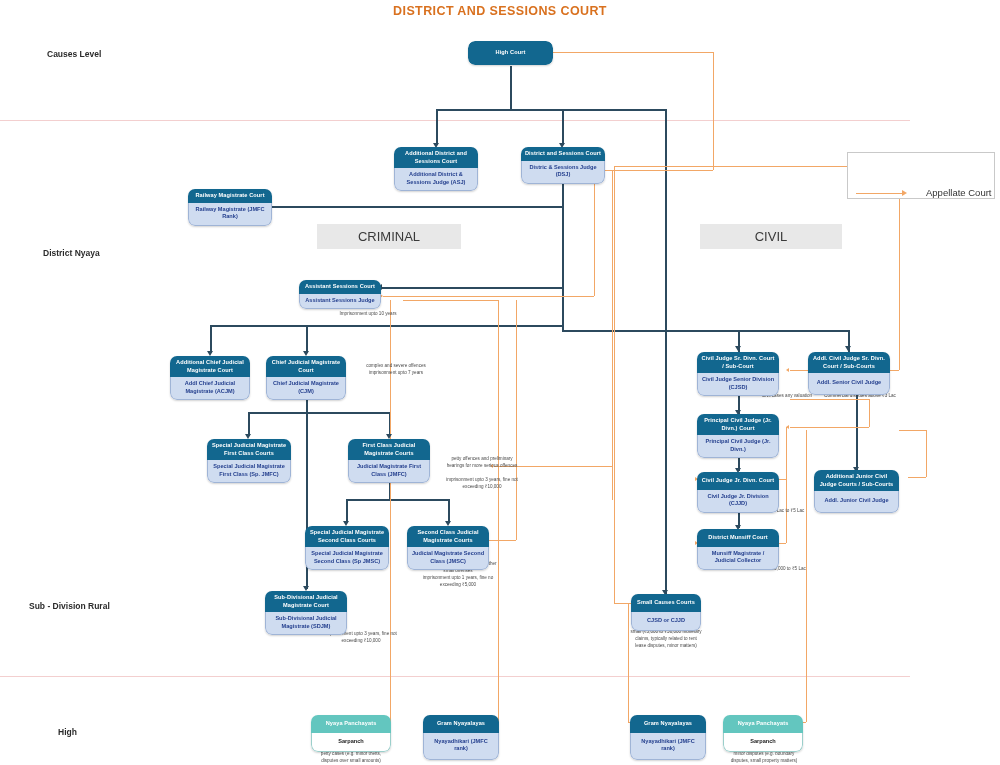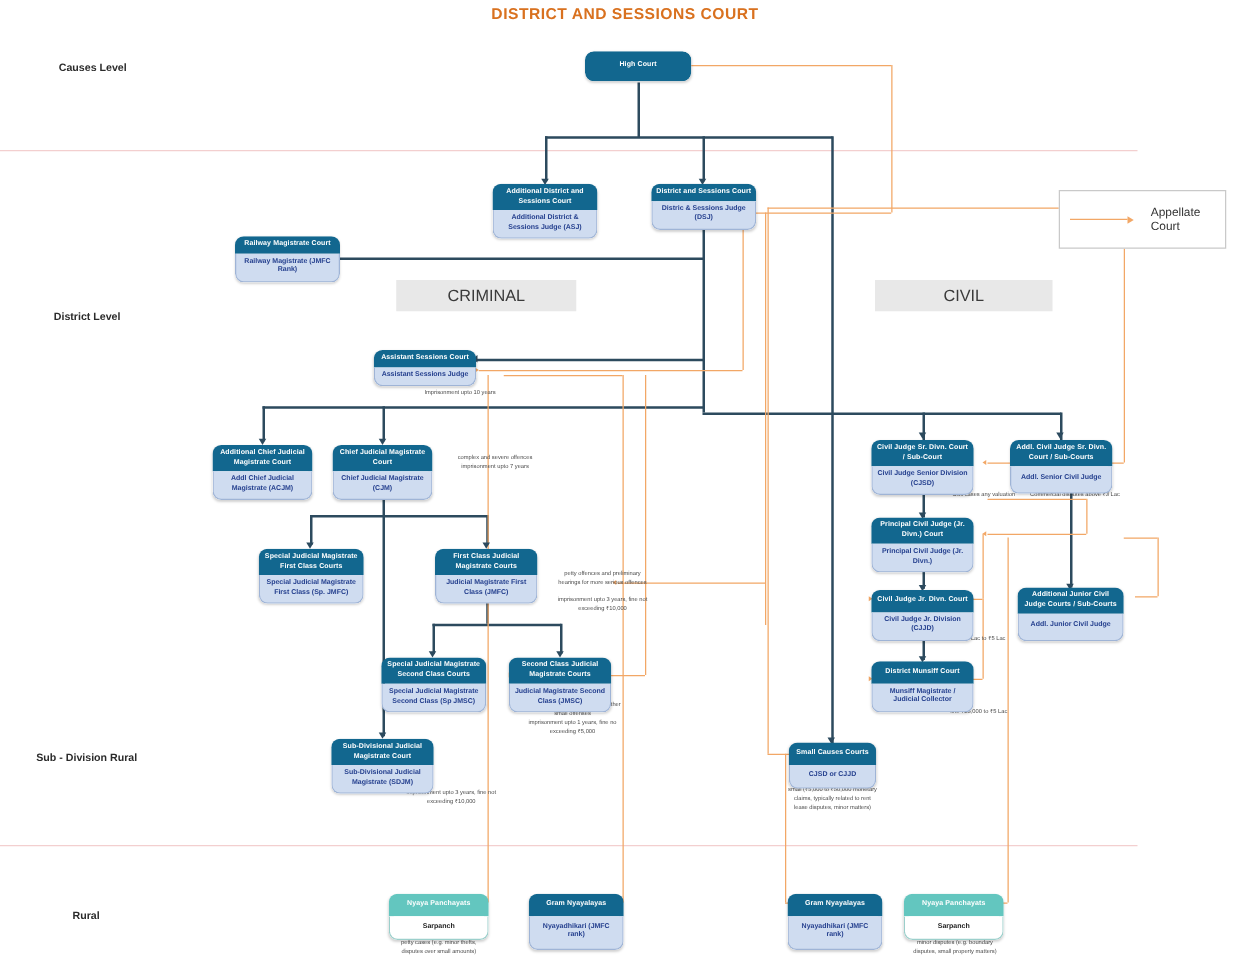--- a/index.html
+++ b/index.html
@@ -125,47 +125,47 @@
   }
   .arrow.down  { border-left: 3.6px solid transparent; border-right: 3.6px solid transparent; border-top: 5px solid #2c4a5e; }
   .arrow.left  { border-top: 3.2px solid transparent; border-bottom: 3.2px solid transparent; border-right: 4.6px solid #2c4a5e; }
   .arrow.o-left{ border-top: 2.4px solid transparent; border-bottom: 2.4px solid transparent; border-right: 3.6px solid #F2A766; }
   .arrow.o-right{border-top: 2.4px solid transparent; border-bottom: 2.4px solid transparent; border-left: 3.6px solid #F2A766; }
 
   
   #legend {
     position: absolute;
     left: 847px; top: 152px;
-    width: 134px; height: 47px;
+    width: 148px; height: 47px;
     border: 1px solid #c9c9c9;
     background: #ffffff;
     display: flex;
-    align-items: center;
+    align-items: flex-end;
     z-index: 6;
   }
   #legend .sw { position: relative; width: 58px; height: 10px; margin-left: 8px; }
   #legend .sw .bar { position: absolute; left: 0; top: 4.5px; width: 46px; height: 1.2px; background: #F2A766; }
   #legend .sw .tip { position: absolute; left: 46px; top: 2px; width: 0; height: 0;
     border-top: 3px solid transparent; border-bottom: 3px solid transparent; border-left: 5px solid #F2A766; }
   #legend .lbl { font-size: 9.5px; color: #333; margin-left: 12px; }
 </style>
 </head>
 <body>
 
 <div id="canvas">
 
   <div id="chart-title">DISTRICT AND SESSIONS COURT</div>
 
   <div class="band-line" style="top:120px"></div>
   <div class="band-line" style="top:676px"></div>
 
   <div class="level-label" style="left:47px; top:49px">Causes Level</div>
-  <div class="level-label" style="left:43px; top:248px">District Level</div>
+  <div class="level-label" style="left:43px; top:248px">District Nyaya</div>
   <div class="level-label" style="left:29px; top:601px">Sub - Division Rural</div>
-  <div class="level-label" style="left:58px; top:727px">Rural</div>
+  <div class="level-label" style="left:58px; top:727px">High</div>
 
   <div class="section-chip" style="left:317px; top:224px; width:144px">CRIMINAL</div>
   <div class="section-chip" style="left:700px; top:224px; width:142px">CIVIL</div>
 
   <div class="ln v" style="left:510px; top:66px; height:44px"></div>
 
   <div class="ln h" style="left:436px; top:109px; width:230px"></div>
 
   <div class="ln v" style="left:436px; top:109px; height:36px"></div>
   <div class="arrow down" style="left:433px; top:143px"></div>

